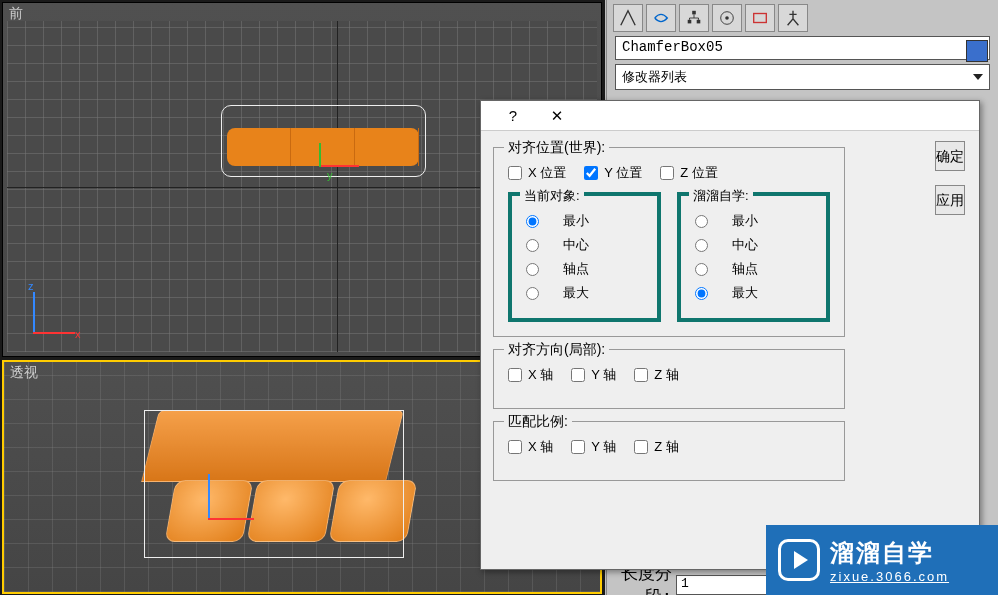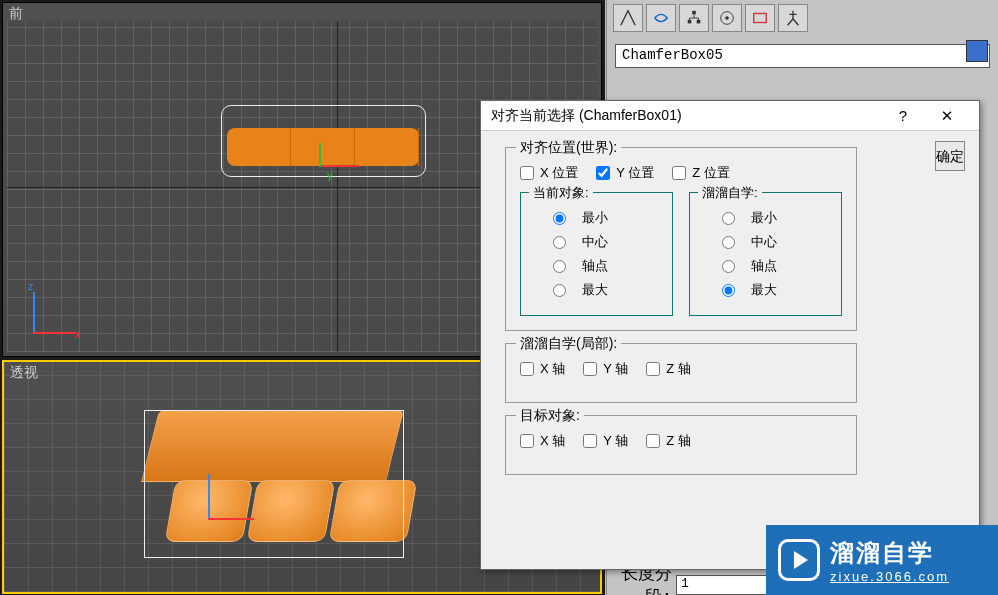--- a/index.html
+++ b/index.html
@@ -47,21 +47,21 @@
 .bbox { position: absolute; left: 0; top: 0; width: 260px; height: 148px; border: 1px solid #eee; }
 .gizmo-p { position: absolute; left: 64px; top: 76px; width: 60px; height: 60px; }
 .gizmo-p .gx { position: absolute; left: 0; top: 32px; width: 46px; height: 2px; background: #f33; }
 .gizmo-p .gz { position: absolute; left: 0; bottom: 28px; width: 2px; height: 44px; background: #38f; }
 
 
 .cmd-panel { position: absolute; right: 0; top: 0; width: 392px; height: 595px; background: #c4c4c4; border-left: 1px solid #888; }
 .tab-row { display: flex; gap: 3px; padding: 4px 6px; background: #c4c4c4; }
 .tab-btn { width: 30px; height: 28px; background: #d8d8d8; border: 1px solid #888; display: flex; align-items: center; justify-content: center; cursor: pointer; }
 .tab-btn svg { width: 18px; height: 18px; }
-.obj-name { margin: 8px 8px; height: 24px; background: #fff; border: 1px solid #555; padding: 2px 6px; font-family: "Courier New", monospace; font-size: 14px; }
+.obj-name { margin: 0 8px; height: 24px; background: #fff; border: 1px solid #555; padding: 2px 6px; font-family: "Courier New", monospace; font-size: 14px; }
 .swatch { position: absolute; right: 10px; top: 40px; width: 22px; height: 22px; background: #3a6fcc; border: 1px solid #333; }
 .modifier-list { margin: 4px 8px; height: 26px; background: #fff; border: 1px solid #555; padding: 3px 6px; display: flex; justify-content: space-between; align-items: center; font-size: 14px; }
 .dd-arrow { width: 0; height: 0; border-left: 5px solid transparent; border-right: 5px solid transparent; border-top: 6px solid #222; }
 
 .params { position: absolute; left: 612px; top: 560px; right: 4px; }
 .param-row { display: flex; align-items: center; gap: 4px; margin: 2px 0; }
 .param-row label { width: 60px; text-align: right; font-family: SimSun, monospace; font-size: 17px; }
 .spinner { flex: 1; background: #fff; border: 1px solid #555; height: 20px; padding: 0 4px; font-family: "Courier New", monospace; font-size: 13px; }
 .spin-btns { width: 16px; height: 20px; display: flex; flex-direction: column; }
 .spin-btns div { flex: 1; background: #d0d0d0; border: 1px solid #777; font-size: 6px; text-align: center; line-height: 8px; }
@@ -69,30 +69,30 @@
 
 .dialog { position: absolute; left: 480px; top: 100px; width: 500px; height: 470px; background: #efefef; border: 1px solid #666; box-shadow: 2px 2px 6px rgba(0,0,0,0.4); }
 .dlg-title { height: 30px; background: #fff; display: flex; align-items: center; padding: 0 10px; border-bottom: 1px solid #ccc; }
 .dlg-title span { flex: 1; font-size: 14px; }
 .dlg-title .tbtn { width: 44px; height: 28px; text-align: center; line-height: 28px; font-size: 15px; cursor: pointer; }
 
 .dlg-body { padding: 10px 12px; position: relative; height: 438px; }
 .ok-btns { position: absolute; right: 14px; top: 10px; width: 92px; display: flex; flex-direction: column; gap: 14px; align-items: flex-end; }
 .btn { height: 30px; background: #e8e8e8; border: 1px solid #888; text-align: center; line-height: 28px; cursor: pointer; font-size: 14px; }
 
-.fieldset { border: 1px solid #999; margin: 6px 0 12px 12px; padding: 12px 14px 14px 14px; position: relative; width: 352px; }
+.fieldset { border: 1px solid #999; margin: 6px 0 12px 0; padding: 12px 14px 14px 14px; position: relative; width: 352px; }
 .fieldset > legend { position: absolute; top: -9px; left: 10px; background: #efefef; padding: 0 4px; font-size: 14px; }
 .check-row { display: flex; gap: 18px; margin: 4px 0 10px 0; }
 .chk { display: flex; align-items: center; gap: 6px; font-family: SimSun, monospace; font-size: 14px; }
 .chk input { width: 14px; height: 14px; }
 
 .sub-fields { display: flex; gap: 16px; }
-.sub-fieldset { border: 1px solid #0f766e; padding: 10px 20px 10px 32px; position: relative; flex: 1; }
+.sub-fieldset { border: 4px solid #0f766e; padding: 10px 20px 10px 14px; position: relative; flex: 1; }
 .sub-fieldset > legend { position: absolute; top: -9px; left: 8px; background: #efefef; padding: 0 4px; font-size: 13px; }
-.radio { display: flex; align-items: center; gap: 16px; margin: 6px 0; font-family: SimSun, monospace; font-size: 14px; }
+.radio { display: flex; align-items: center; gap: 24px; margin: 6px 0; font-family: SimSun, monospace; font-size: 14px; }
 .radio input { width: 13px; height: 13px; }
 
 
 .watermark { position: absolute; right: 0; bottom: 0; width: 232px; height: 70px; background: #1f6fb8; color: #fff; display: flex; align-items: center; padding: 0 12px; gap: 10px; }
 .watermark .play { width: 42px; height: 42px; border: 3px solid #fff; border-radius: 10px; display: flex; align-items: center; justify-content: center; }
 .watermark .play::after { content: ""; border-left: 14px solid #fff; border-top: 9px solid transparent; border-bottom: 9px solid transparent; margin-left: 4px; }
 .watermark .txt { display: flex; flex-direction: column; }
 .watermark .big { font-size: 24px; font-weight: bold; letter-spacing: 2px; }
 .watermark .small { font-size: 13px; letter-spacing: 2px; text-decoration: underline; }
 </style>
@@ -173,45 +173,49 @@
         </svg>
       </div>
     <div class="tab-btn">
         <svg viewBox="0 0 20 20">
           <path d="M10 2 L10 11 M6 6 L14 6 M4 18 L10 11 L16 18" stroke="#333" fill="none" stroke-width="1.5"></path>
         </svg>
       </div>
   </div>
   <div class="obj-name">ChamferBox05</div>
   <div class="swatch"></div>
+  <div class="modifier-list">
+    <span>修改器列表</span>
+    <span class="dd-arrow"></span>
+  </div>
 </div>
 
 <div class="params">
   <div class="param-row">
     <label>长度分段:</label>
     <div class="spinner">1</div>
     <div class="spin-btns">
         <div>▲</div>
         <div>▼</div>
       </div>
   </div>
   <div class="param-row">
     <label>宽度分段:</label>
   </div>
 </div>
 
 <div class="dialog">
   <div class="dlg-title">
-    <span>对齐当前选择 (ChamferBox01)</span>
     <div class="tbtn">?</div>
     <div class="tbtn">✕</div>
   </div>
   <div class="dlg-body">
     <div class="ok-btns">
       <div class="btn">确定</div>
+      <div class="btn">应用</div>
     </div>
 
     <div class="fieldset">
       <legend>对齐位置(世界):</legend>
       <div class="check-row">
         <label class="chk">
             <input type="checkbox" style="">
             <span>X 位置</span>
           </label>
         <label class="chk">
@@ -259,39 +263,39 @@
             </label>
           <label class="radio">
               <input type="radio" name="tgt" checked="" style="">
               <span>最大</span>
             </label>
         </div>
       </div>
     </div>
 
     <div class="fieldset">
-      <legend>溜溜自学(局部):</legend>
+      <legend>对齐方向(局部):</legend>
       <div class="check-row">
         <label class="chk">
             <input type="checkbox" style="">
             <span>X 轴</span>
           </label>
         <label class="chk">
             <input type="checkbox" style="">
             <span>Y 轴</span>
           </label>
         <label class="chk">
             <input type="checkbox" style="">
             <span>Z 轴</span>
           </label>
       </div>
     </div>
 
     <div class="fieldset">
-      <legend>目标对象:</legend>
+      <legend>匹配比例:</legend>
       <div class="check-row">
         <label class="chk">
             <input type="checkbox" style="">
             <span>X 轴</span>
           </label>
         <label class="chk">
             <input type="checkbox" style="">
             <span>Y 轴</span>
           </label>
         <label class="chk">

